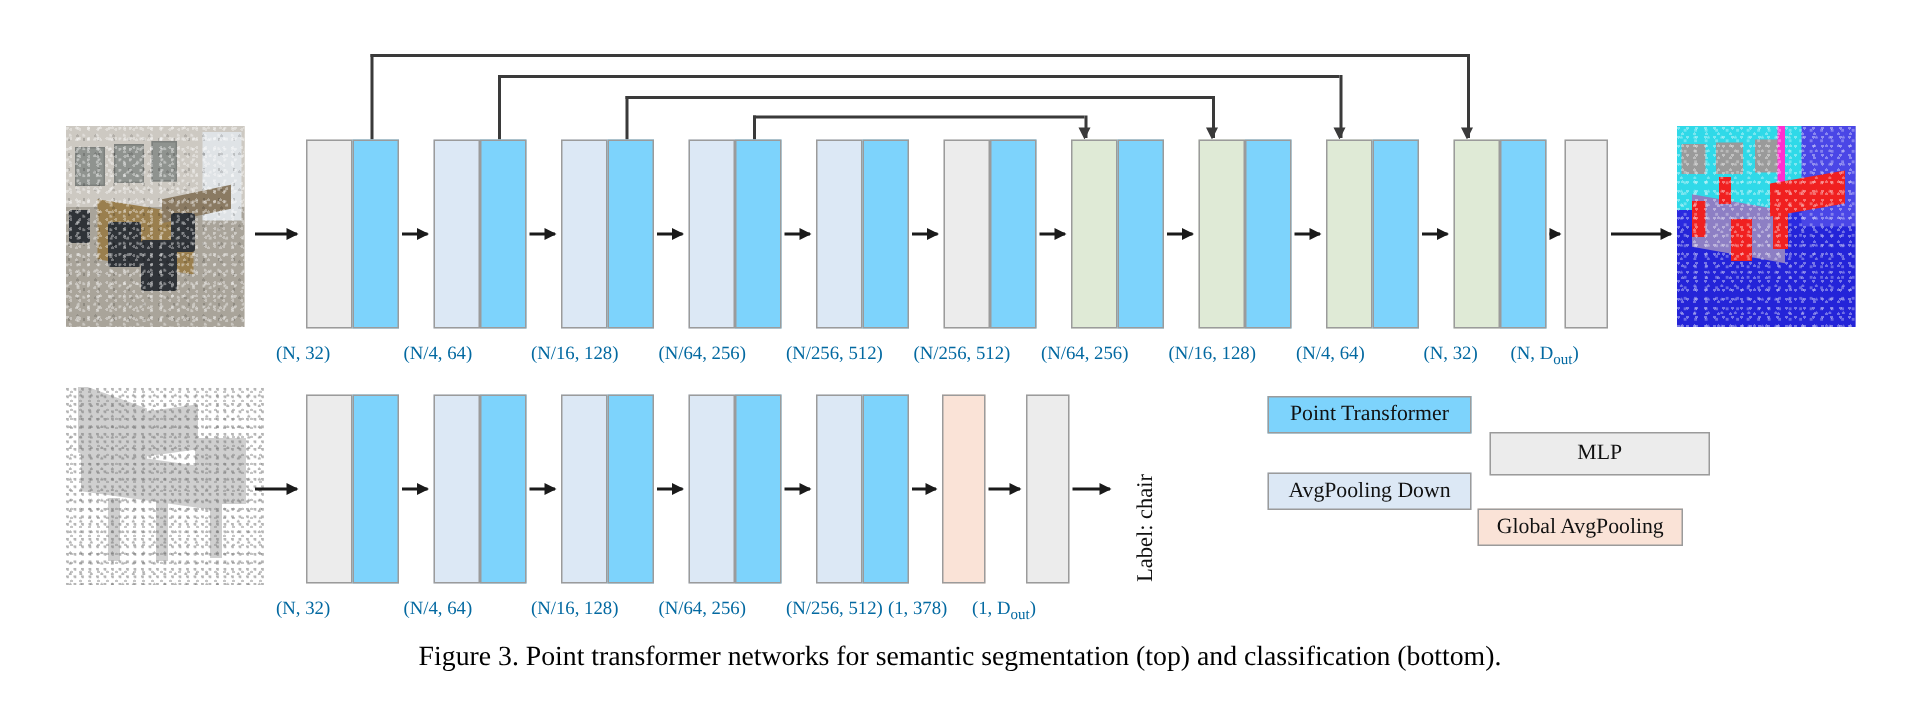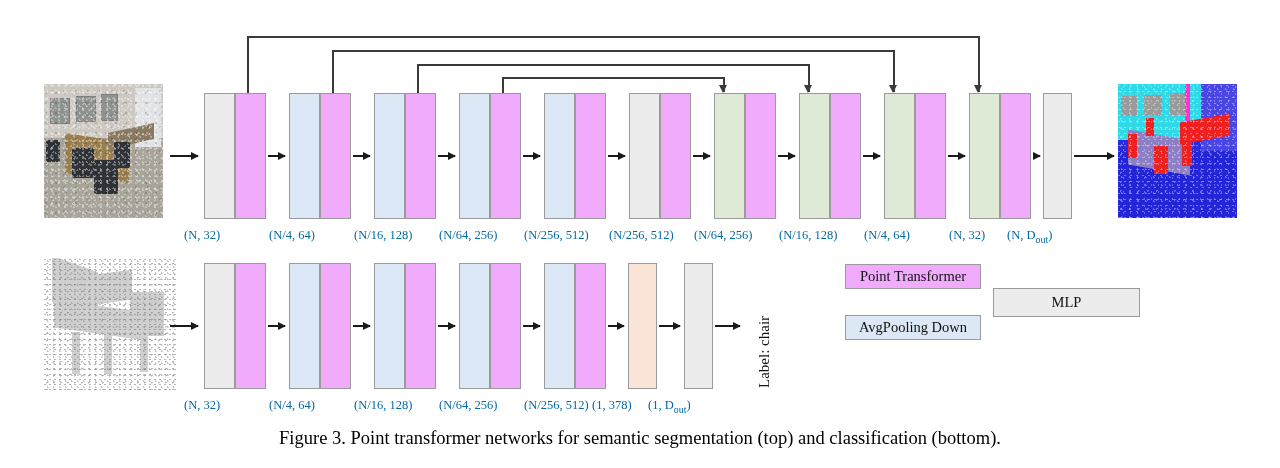--- a/index.html
+++ b/index.html
@@ -20,21 +20,21 @@
     display:flex;
     box-sizing:border-box;
   }
   .block.bot{top:263px;height:126px;}
   .seg{
     height:100%;
     box-sizing:border-box;
     border:1px solid #9b9b9b;
   }
   .c-mlp{background:#ececec;}
-  .c-pt{background:#f0abfc;}
+  .c-pt{background:#7dd3fc;}
   .c-td{background:#dce8f5;}
   .c-tu{background:#dfead6;}
   .c-gap{background:#fae3d7;}
 
   
   .blabel{
     position:absolute;
     top:228px;
     text-align:left;
     font-size:12.5px;
@@ -386,16 +386,19 @@
 
   <div class="legend-item c-pt" style="left:845px;top:264px;width:136px;height:25px">
     <span>Point Transformer</span>
   </div>
   <div class="legend-item c-mlp" style="left:993px;top:288px;width:147px;height:29px">
     <span>MLP</span>
   </div>
   <div class="legend-item c-td" style="left:845px;top:315px;width:136px;height:25px">
     <span>AvgPooling Down</span>
   </div>
+  <div class="legend-item c-gap" style="left:985px;top:339px;width:137px;height:25px">
+    <span>Global AvgPooling</span>
+  </div>
 
   <div class="caption">Figure 3. Point transformer networks for semantic segmentation (top) and classification (bottom).</div>
 
 </div>
 
 </body></html>

